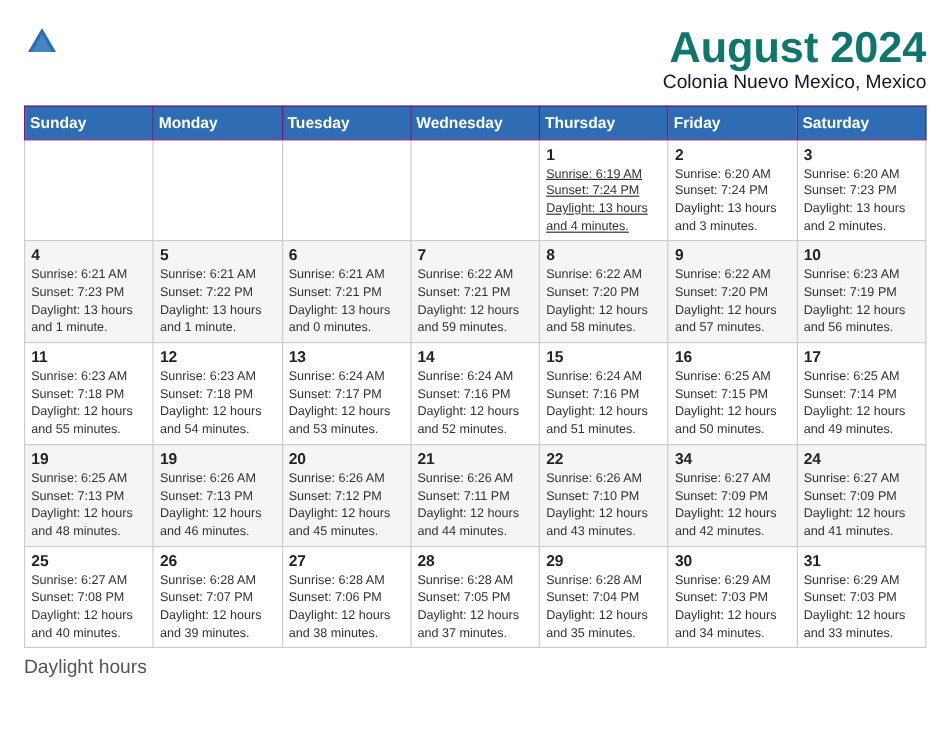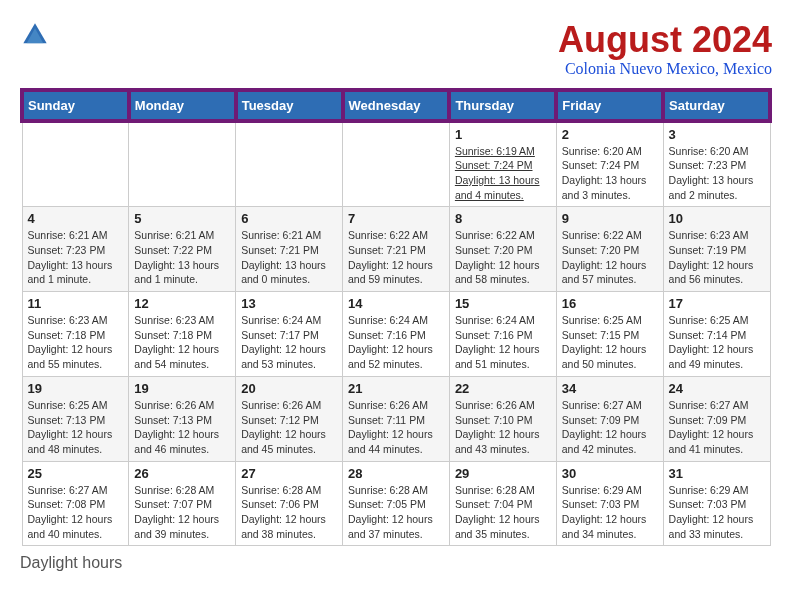--- a/index.html
+++ b/index.html
@@ -31,42 +31,41 @@
     .logo-icon {
       width: 30px;
       height: 30px;
     }
     .title-section {
       text-align: right;
     }
     .month-year {
       font-size: 36px;
       font-weight: bold;
-      color: #b91c1c;
+      color: #0f766e;
       line-height: 1.1;
       margin-left: 18px;
     }
     .location {
       font-size: 16px;
-      color: #1d4ed8;
-      font-family: Liberation Serif, serif;
+      color: #0f172a;
     }
     table {
       width: 100%;
       border-collapse: collapse;
       font-size: 11px;
     }
     thead th {
       background-color: #2e6db4;
       color: #fff;
       padding: 6px 4px;
       text-align: left;
       font-size: 13px;
       font-weight: bold;
-      border: 4px solid #701a75;
+      border: 1px solid #701a75;
       margin-top: 39px;
     }
     tbody td {
       border: 1px solid #ccc;
       padding: 4px 5px;
       vertical-align: top;
       width: calc(100% / 7);
       min-height: 80px;
       background: #fff;
     }

